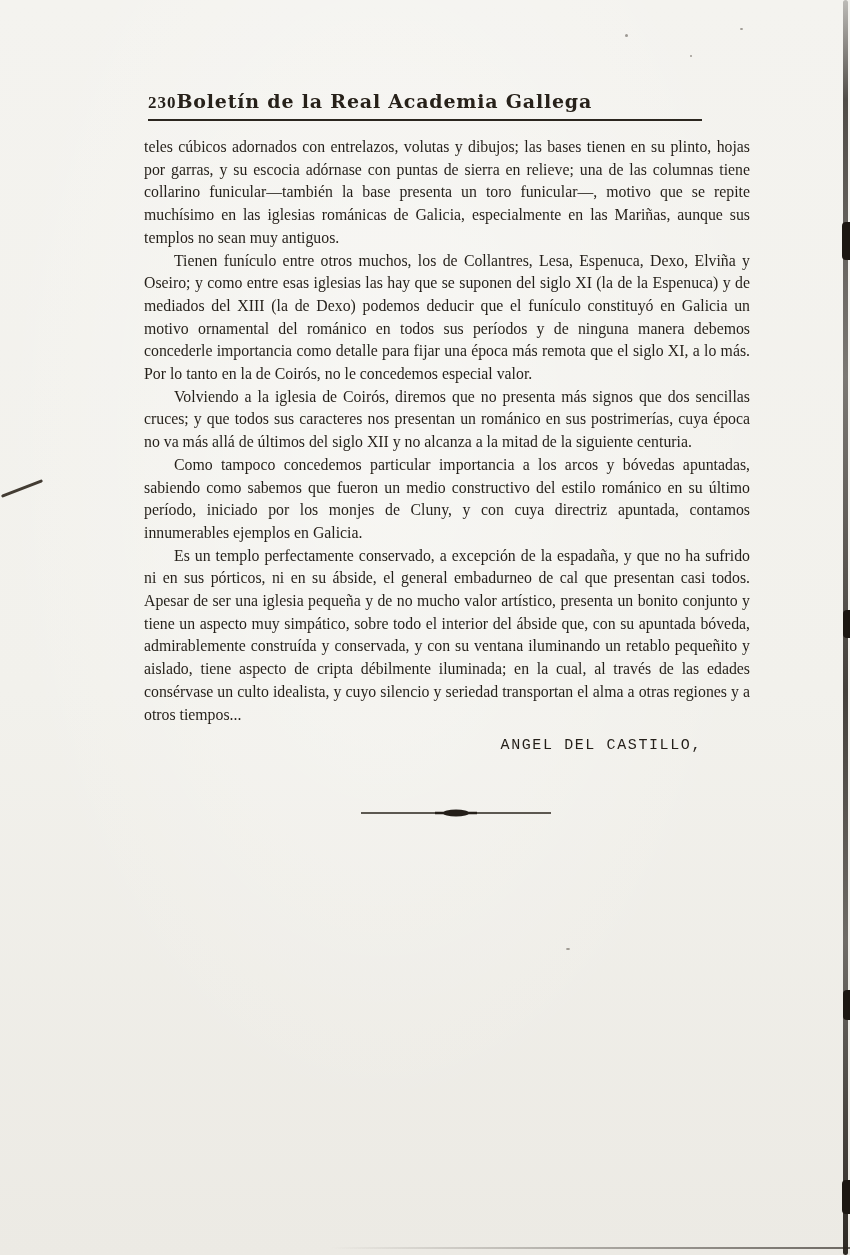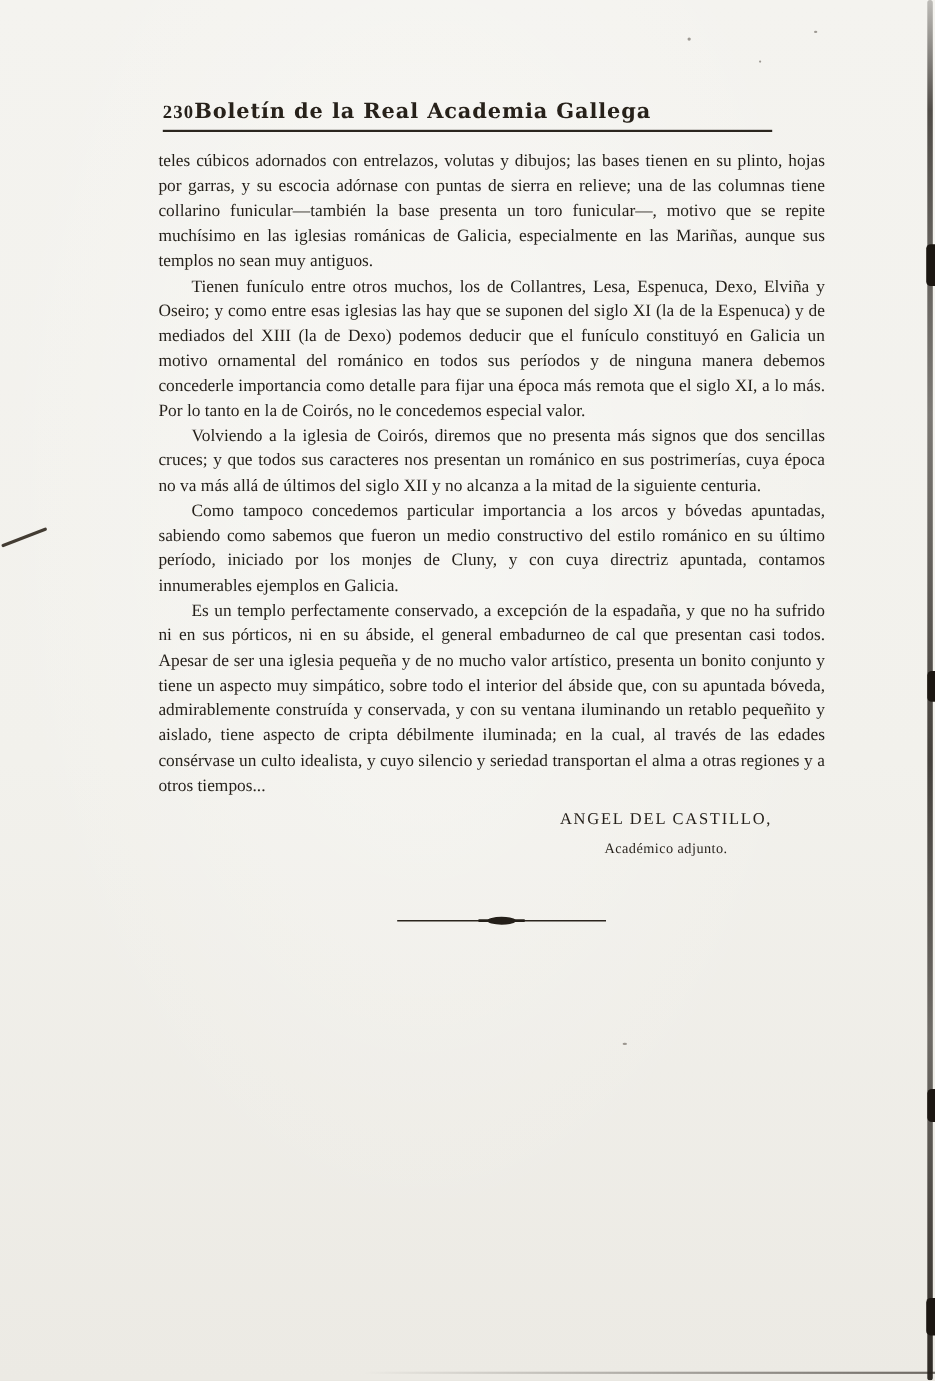--- a/index.html
+++ b/index.html
@@ -59,20 +59,21 @@
     margin: 0;
     text-indent: 30px;
   }
   .para.no-indent { text-indent: 0; }
 
   
   .signature {
     margin-top: 8px;
     text-align: right;
     padding-right: 48px;
+    font-family: Liberation Mono, monospace;
   }
   .sig-inner {
     display: inline-block;
     text-align: center;
   }
   .sig-name {
     font-size: 15px;
     letter-spacing: 1.6px;
     color: #241f19;
   }
@@ -156,21 +157,20 @@
   <main class="body-text">
     <p class="para no-indent">teles cúbicos adornados con entrelazos, volutas y dibujos; las bases tienen en su plinto, hojas por garras, y su escocia adórnase con puntas de sierra en relieve; una de las columnas tiene collarino funicular—también la base presenta un toro funicular—, motivo que se repite muchísimo en las iglesias románicas de Galicia, especialmente en las Mariñas, aunque sus templos no sean muy antiguos.</p>
     <p class="para">Tienen funículo entre otros muchos, los de Collantres, Lesa, Espenuca, Dexo, Elviña y Oseiro; y como entre esas iglesias las hay que se suponen del siglo XI (la de la Espenuca) y de mediados del XIII (la de Dexo) podemos deducir que el funículo constituyó en Galicia un motivo ornamental del románico en todos sus períodos y de ninguna manera debemos concederle importancia como detalle para fijar una época más remota que el siglo XI, a lo más. Por lo tanto en la de Coirós, no le concedemos especial valor.</p>
     <p class="para">Volviendo a la iglesia de Coirós, diremos que no presenta más signos que dos sencillas cruces; y que todos sus caracteres nos presentan un románico en sus postrimerías, cuya época no va más allá de últimos del siglo XII y no alcanza a la mitad de la siguiente centuria.</p>
     <p class="para">Como tampoco concedemos particular importancia a los arcos y bóvedas apuntadas, sabiendo como sabemos que fueron un medio constructivo del estilo románico en su último período, iniciado por los monjes de Cluny, y con cuya directriz apuntada, contamos innumerables ejemplos en Galicia.</p>
     <p class="para">Es un templo perfectamente conservado, a excepción de la espadaña, y que no ha sufrido ni en sus pórticos, ni en su ábside, el general embadurneo de cal que presentan casi todos. Apesar de ser una iglesia pequeña y de no mucho valor artístico, presenta un bonito conjunto y tiene un aspecto muy simpático, sobre todo el interior del ábside que, con su apuntada bóveda, admirablemente construída y conservada, y con su ventana iluminando un retablo pequeñito y aislado, tiene aspecto de cripta débilmente iluminada; en la cual, al través de las edades consérvase un culto idealista, y cuyo silencio y seriedad transportan el alma a otras regiones y a otros tiempos...</p>
 
     <div class="signature">
       <div class="sig-inner">
         <div class="sig-name">ANGEL DEL CASTILLO,</div>
-        <div class="sig-role">Académico adjunto.</div>
       </div>
     </div>
 
     <div class="divider">
       <svg width="190" height="14" viewBox="0 0 190 14" aria-hidden="true">
         <line x1="0" y1="7" x2="190" y2="7" stroke="#2a241d" stroke-width="1.5"></line>
         <ellipse cx="95" cy="7" rx="13" ry="3.6" fill="#241f19"></ellipse>
         <line x1="74" y1="7" x2="116" y2="7" stroke="#241f19" stroke-width="2.5"></line>
       </svg>
     </div>

